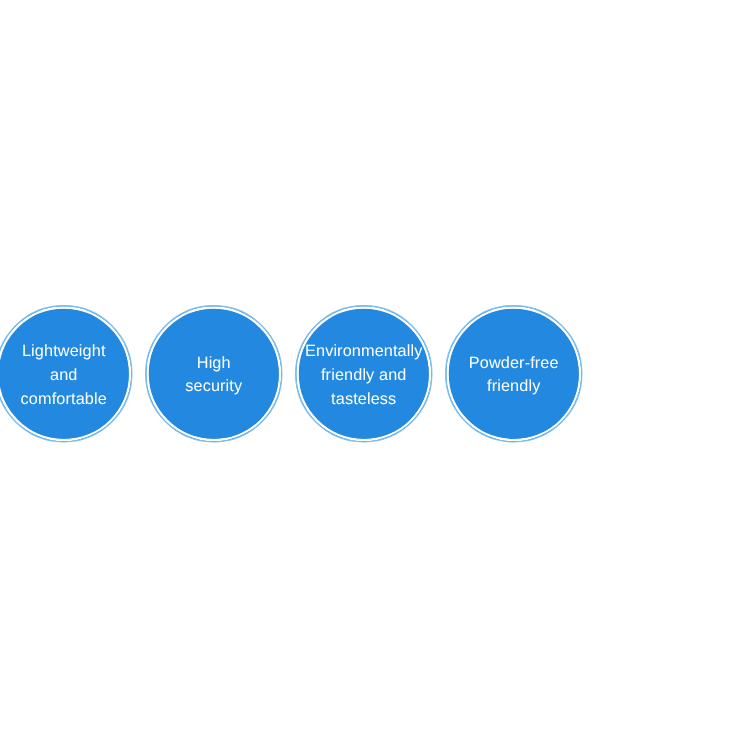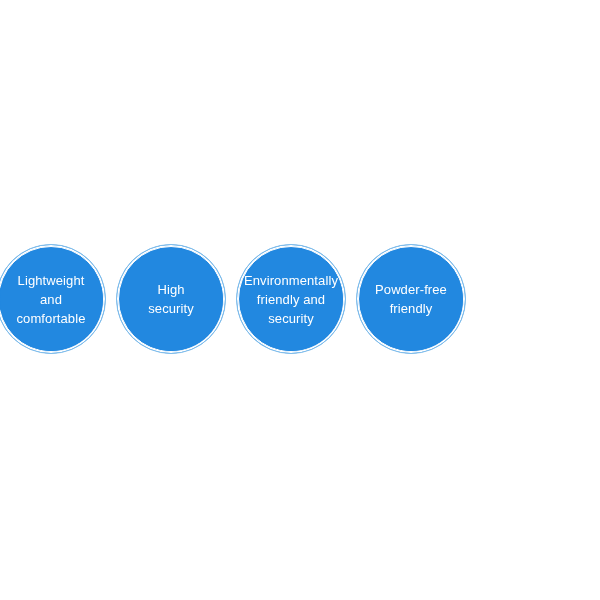--- a/index.html
+++ b/index.html
@@ -109,21 +109,21 @@
 
     <div class="circle-node">
       <span class="circle-label">High
 security</span>
     </div>
 
 
     <div class="circle-node">
       <span class="circle-label">Environmentally
 friendly and
-security</span>
+tasteless</span>
     </div>
 
     <div class="circle-node">
       <span class="circle-label">Powder-free
 friendly</span>
     </div>
 
   </div>
 
 </div>

